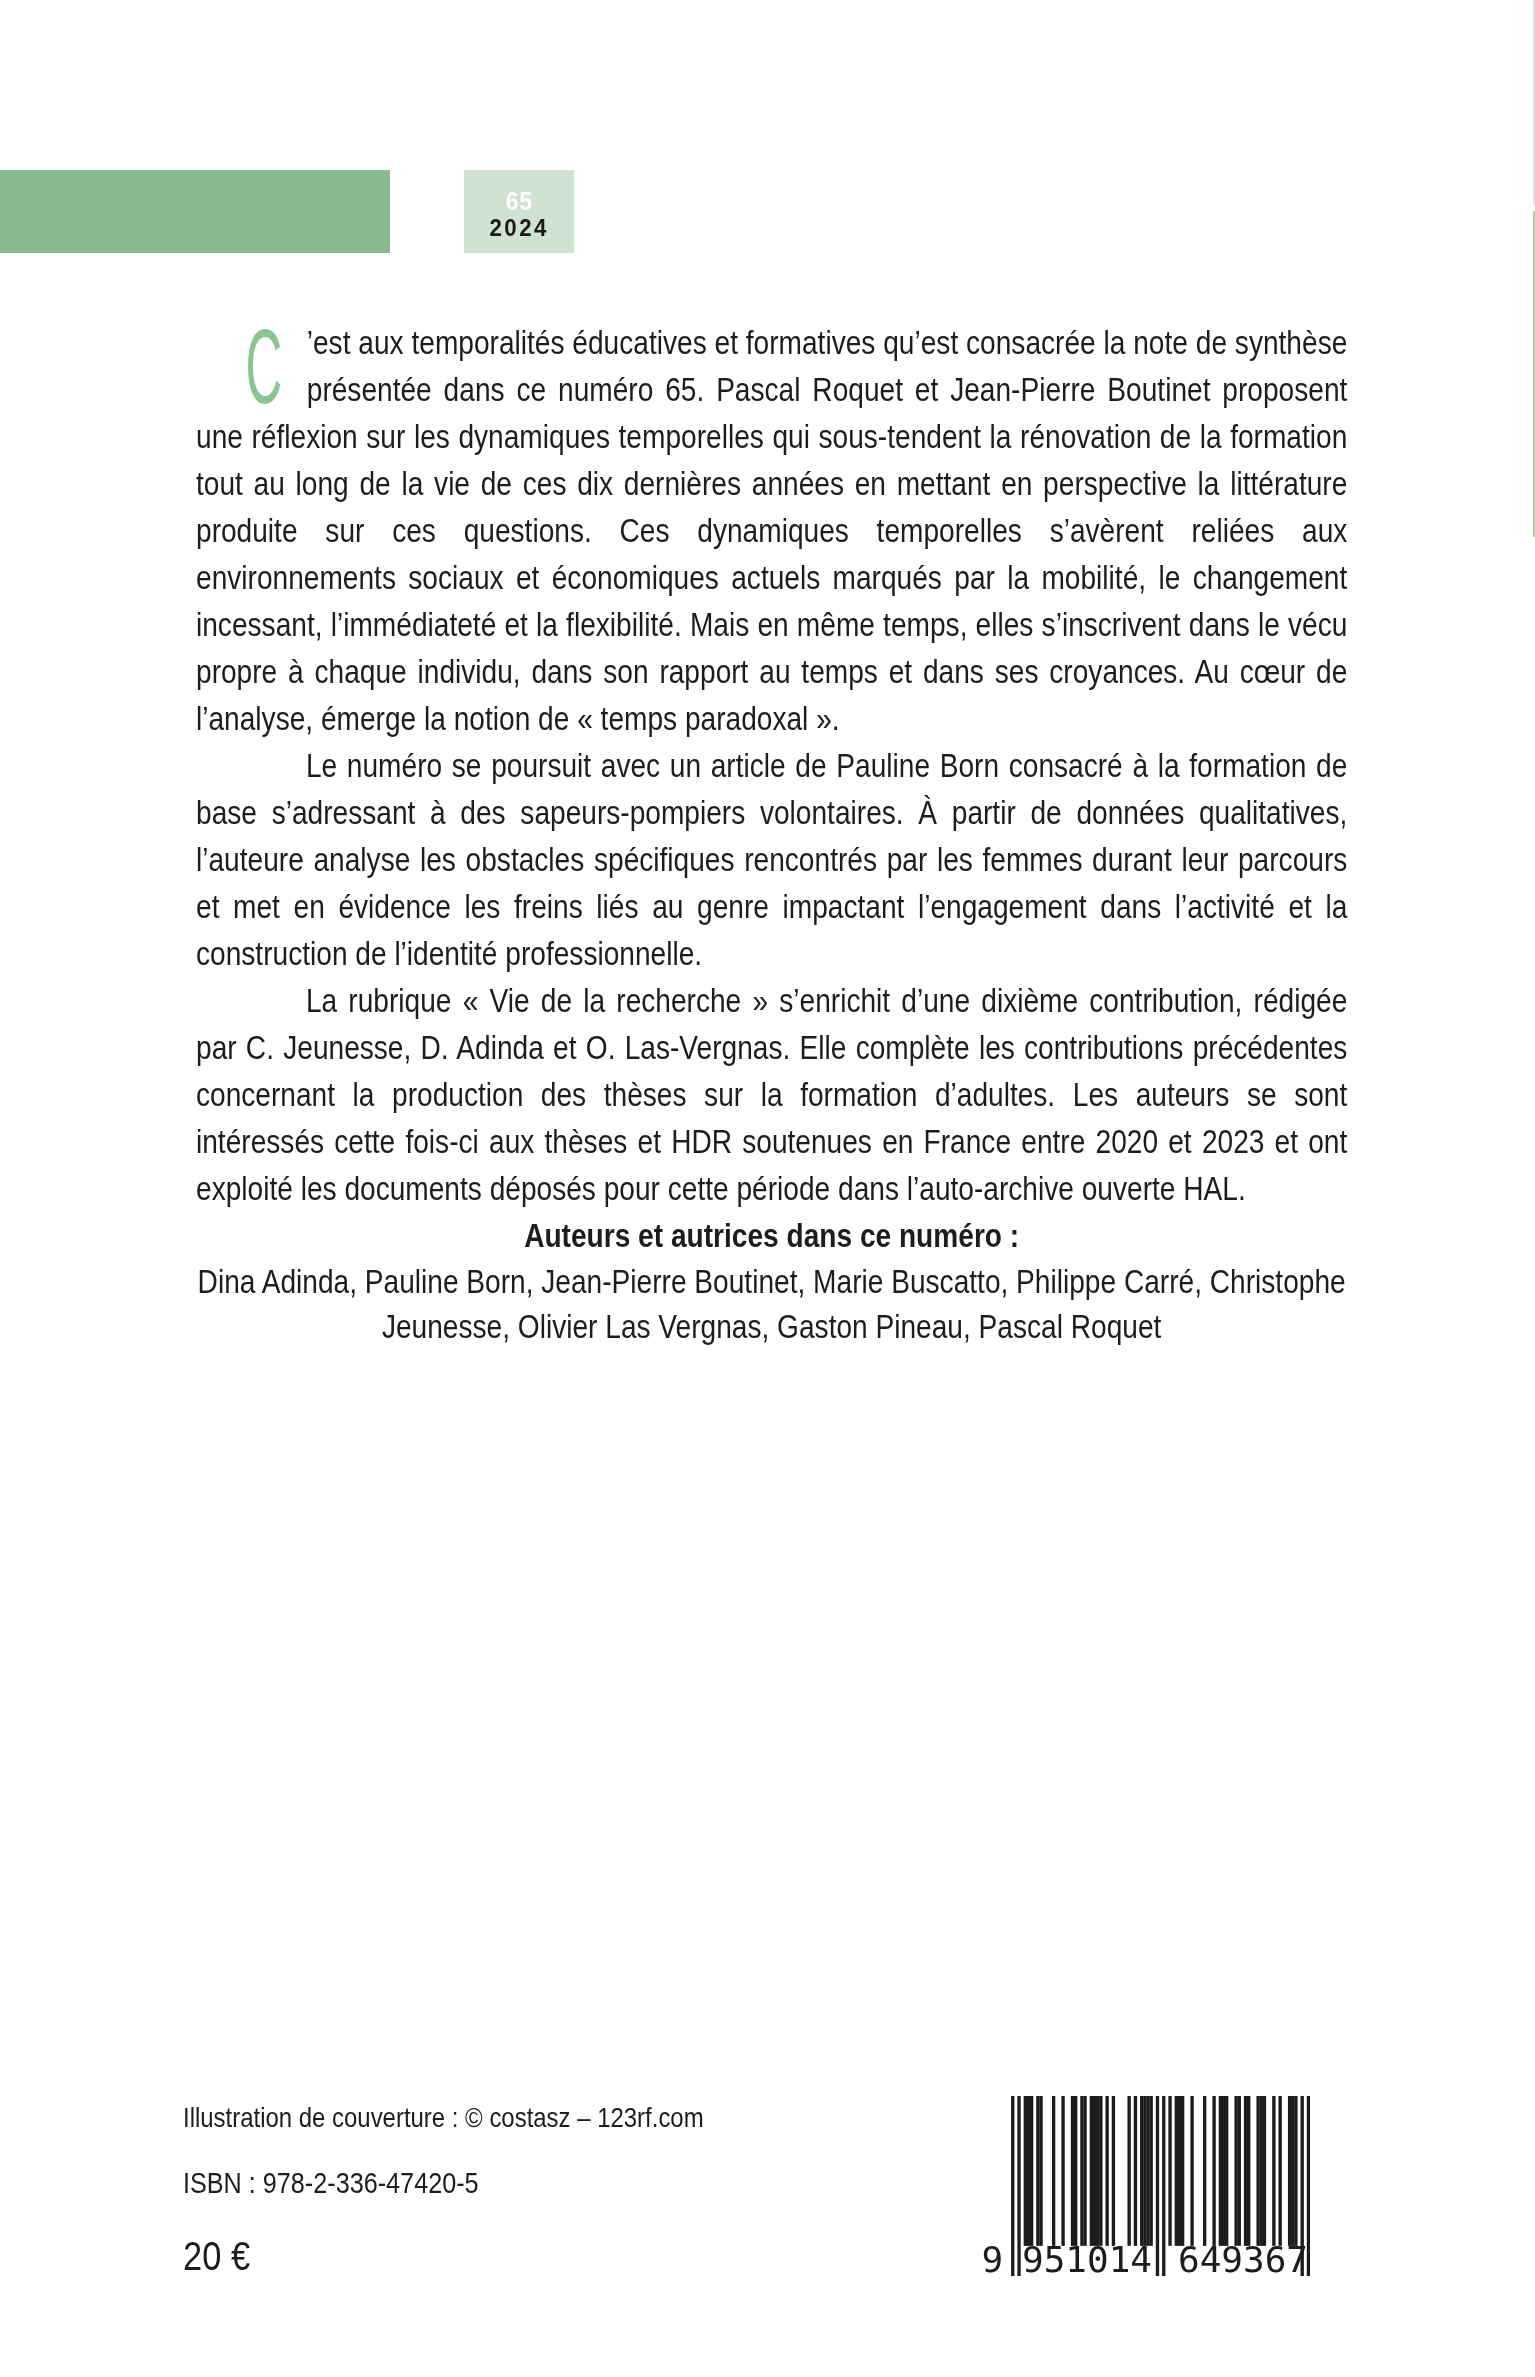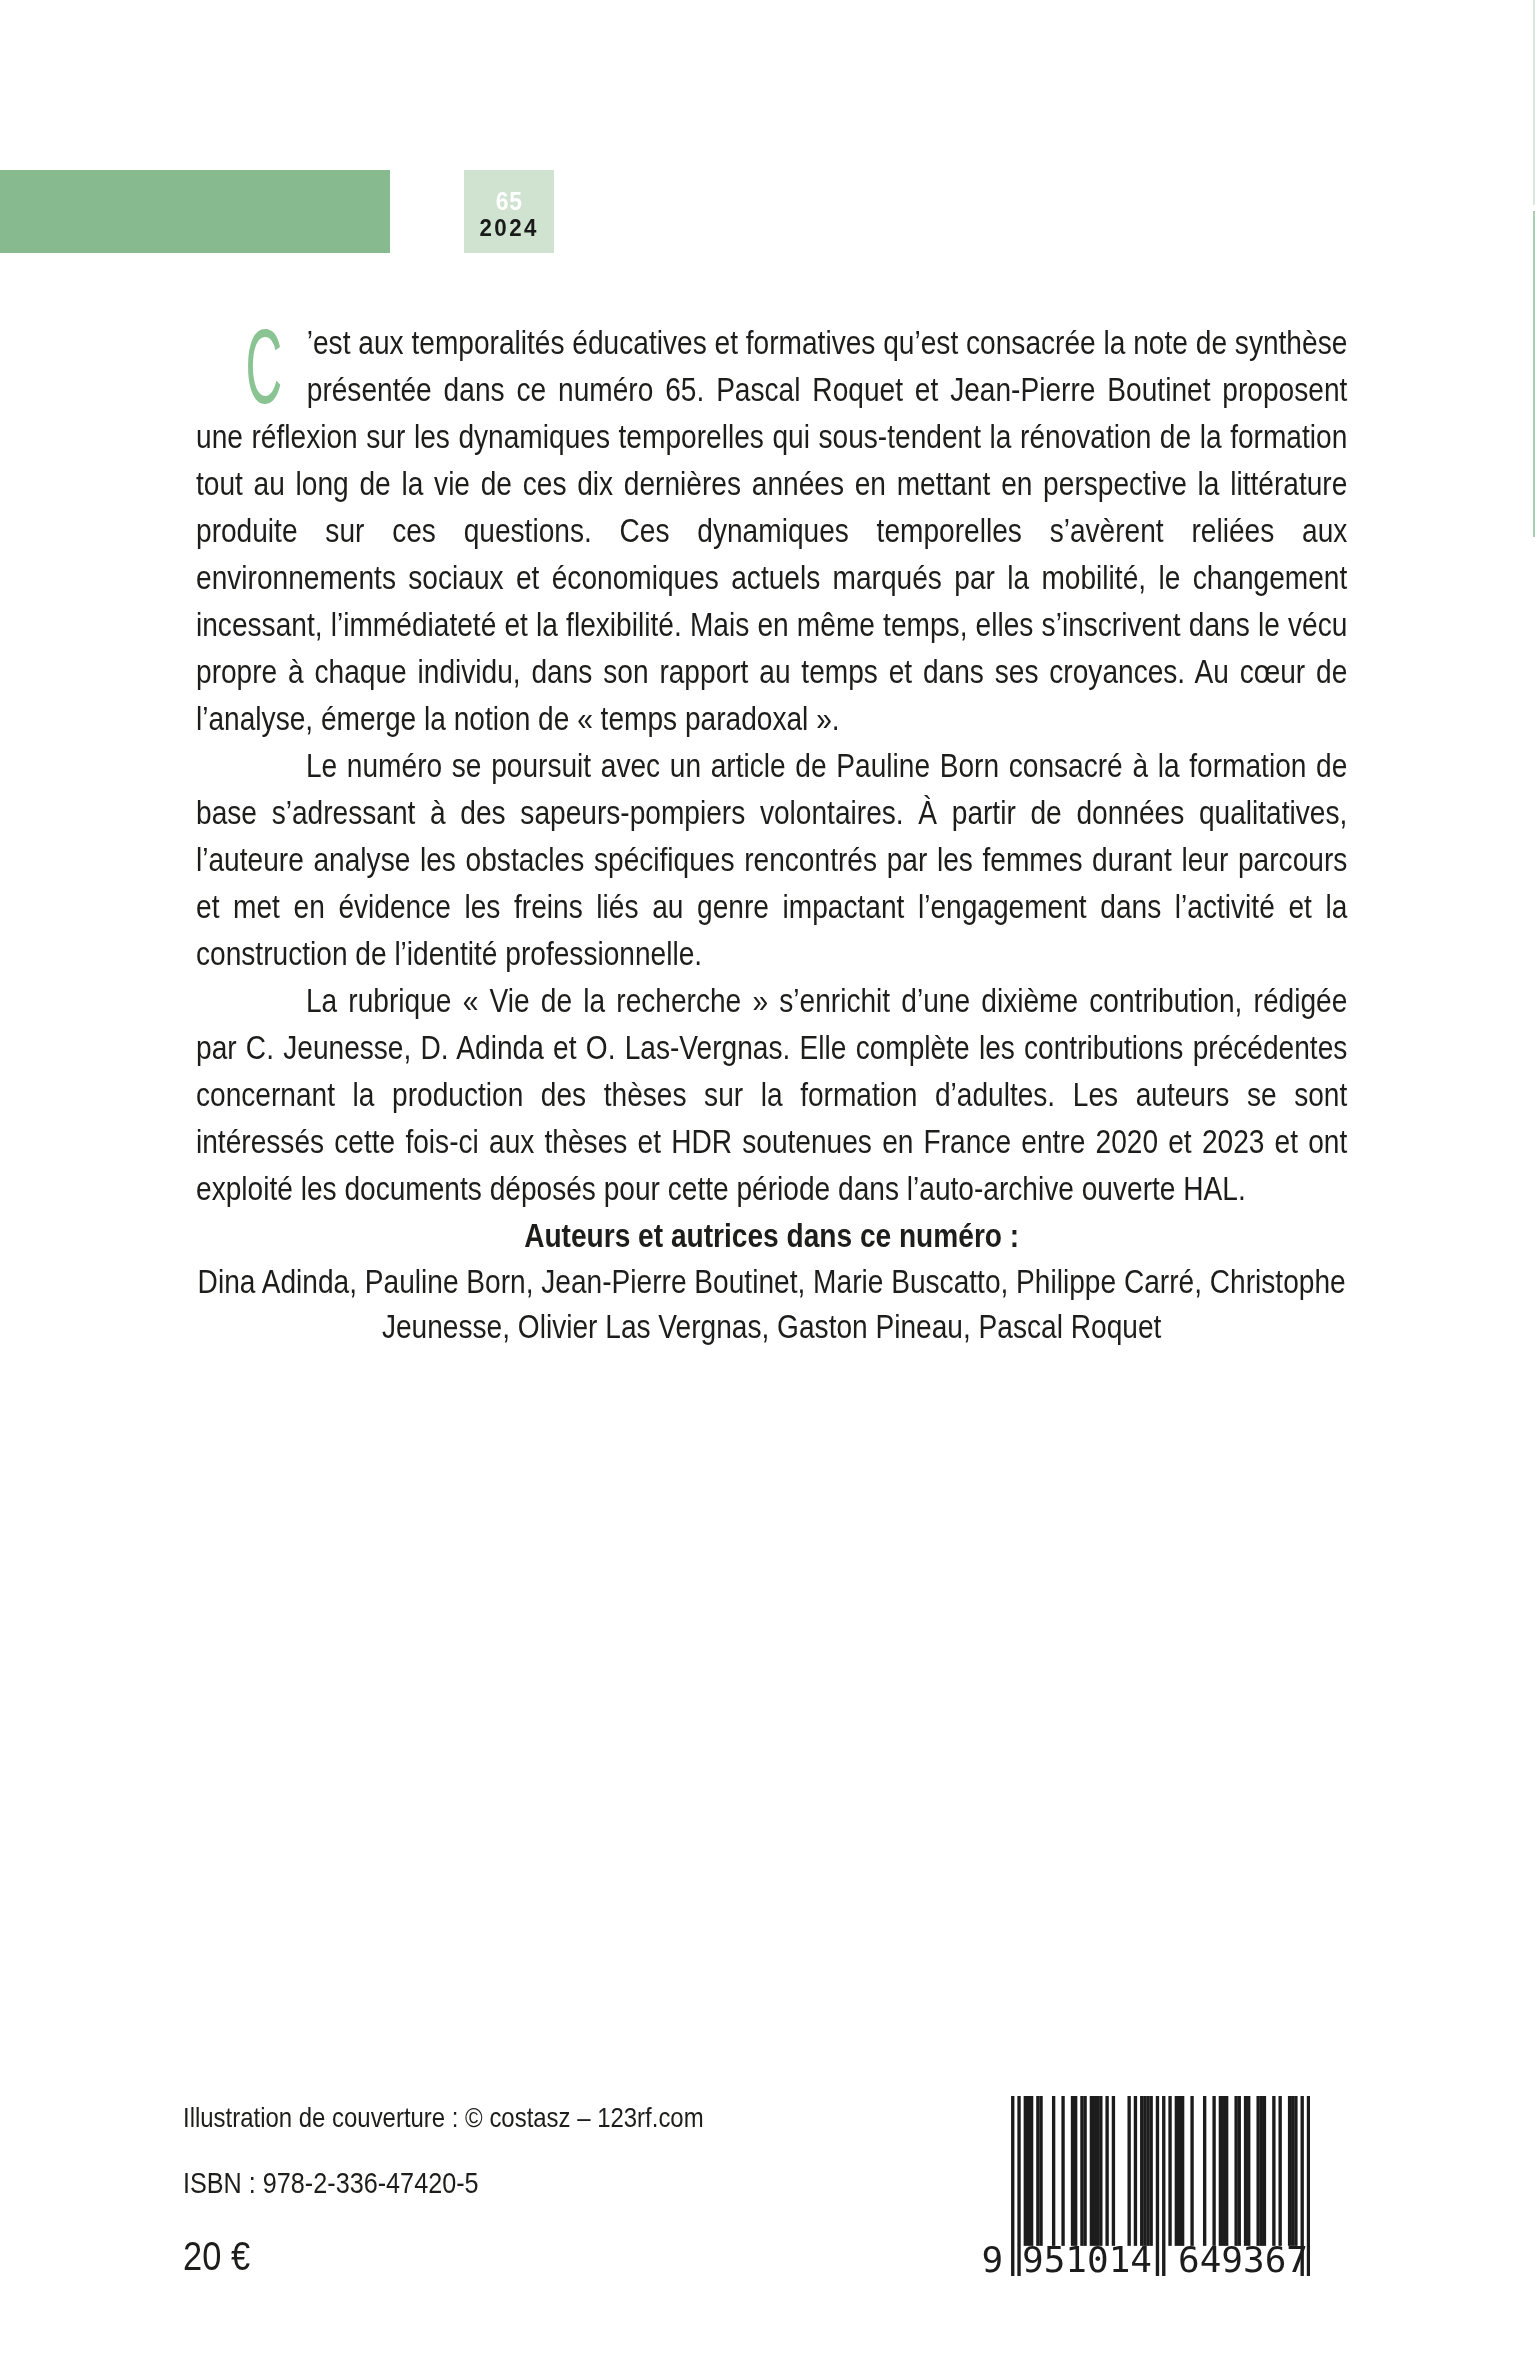--- a/index.html
+++ b/index.html
@@ -16,21 +16,21 @@
   .masthead-s{
     position:absolute;left:146px;top:164px;font-size:104px;line-height:104px;
     font-weight:700;color:#ffffff;transform:scaleX(.70);transform-origin:0 0;
   }
   .masthead-rest{
     position:absolute;left:223px;top:186px;font-size:55px;line-height:55px;
     font-weight:700;color:#ffffff;letter-spacing:8.4px;transform:scaleX(.9);transform-origin:0 0;
     white-space:nowrap;
   }
   .issue-box{
-    position:absolute;left:464px;top:170px;width:90px;height:83px;background:#cfe3d0;
+    position:absolute;left:464px;top:170px;width:110px;height:83px;background:#cfe3d0;
     display:flex;flex-direction:column;align-items:center;justify-content:center;
     padding-top:5px;box-sizing:border-box;
   }
   .issue-number{
     font-size:26px;line-height:28px;font-weight:700;color:#ffffff;
     transform:scaleX(.88);letter-spacing:0.8px;
   }
   .issue-year{
     font-size:23.5px;line-height:27px;font-weight:700;color:#1a1a1a;
     transform:scaleX(.95);letter-spacing:2.5px;

